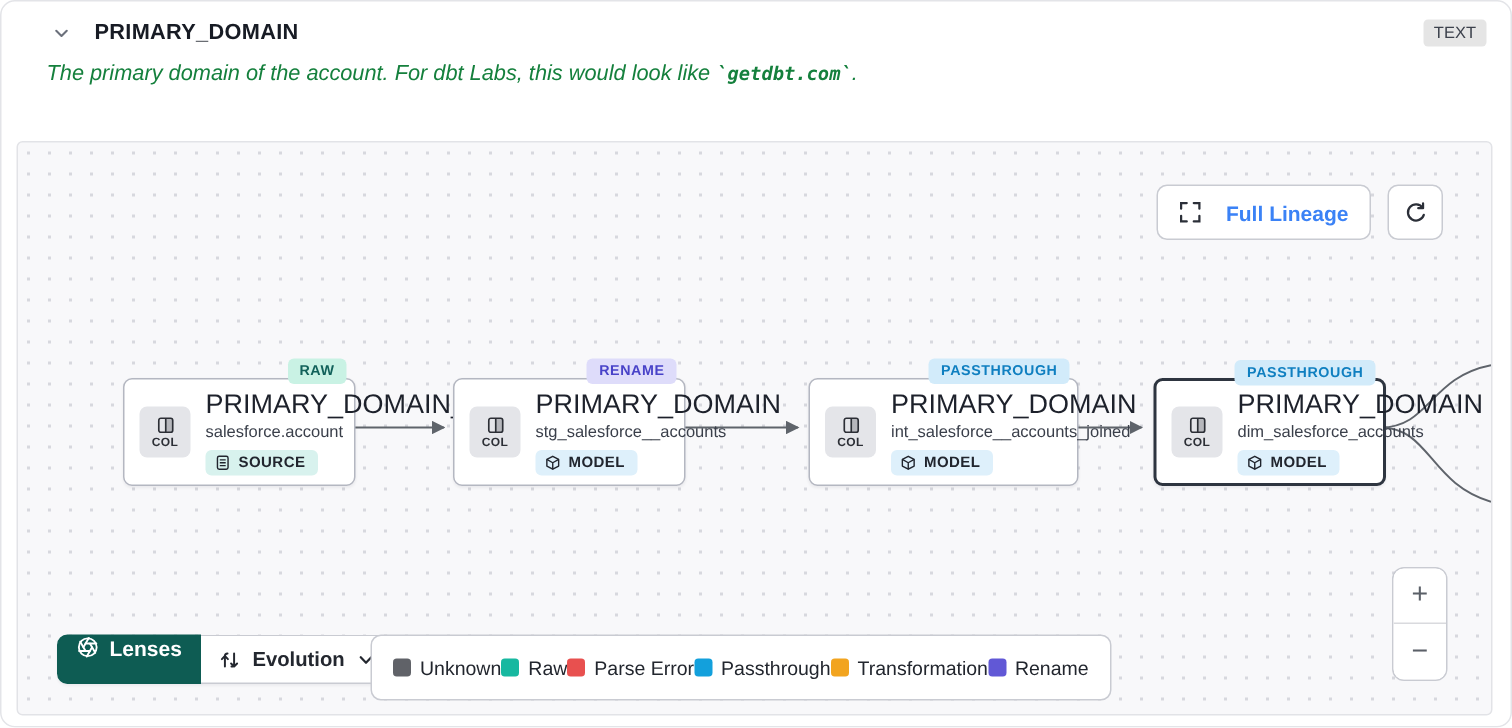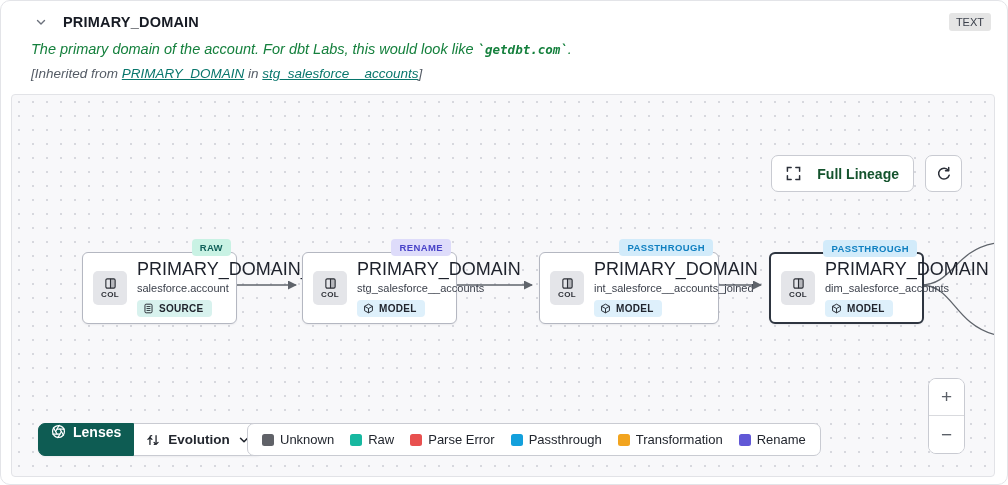--- a/index.html
+++ b/index.html
@@ -25,23 +25,23 @@
   .canvas {
     position:absolute; left:10px; right:12px; top:93px; bottom:7px;
     background:#f8f8fa;
     background-image:radial-gradient(circle, #d7d8de 1px, rgba(0,0,0,0) 1.2px);
     background-size:14px 14px;
     border:1px solid #e2e3e7; border-radius:4px;
   }
   .edges { position:absolute; left:0; top:0; width:100%; height:100%; pointer-events:none; }
 
   .ctl-btn {
-    background:#fff; border:1px solid #c9cbd2; border-radius:7px; color:#14532d;
+    background:#fff; border:1px solid #c9cbd2; border-radius:7px; color:#3b82f6;
     display:flex; align-items:center; gap:16px; cursor:pointer;
-    font-size:14px; font-weight:600; font-family:"Liberation Sans", sans-serif;margin-top:32px;
+    font-size:14px; font-weight:600; font-family:"Liberation Sans", sans-serif;
   }
   .full-lineage { position:absolute; top:28px; right:80px; height:37px; padding:0 14px; }
   .refresh { position:absolute; top:28px; right:32px; width:37px; height:37px; justify-content:center; }
 
   
   .node {
     position:absolute; height:72px; background:#fff; border:1px solid #b4b7c1;
     border-radius:6px; box-shadow:0 1px 2px rgba(20,22,30,.06);
     display:flex; align-items:center; padding:0 10px; gap:10px; cursor:pointer;
   }
@@ -80,22 +80,22 @@
     display:flex; align-items:flex-start; gap:7px; padding:0 12px; font-size:14px; font-weight:700; cursor:pointer;
     font-family:"Liberation Sans", sans-serif;
   }
   .lens-select {
     background:#fff; border:1px solid #c9cbd2; border-left:none; border-radius:0 7px 7px 0;
     display:flex; align-items:center; gap:8px; padding:0 12px; font-size:13.5px; font-weight:600; color:#23272f; cursor:pointer;
     font-family:"Liberation Sans", sans-serif;
   }
 
   .legend {
-    position:absolute; left:235px; top:328px; height:33px; background:#fff;
-    border:1px solid #c9cbd2; border-radius:7px; display:flex; align-items:center; gap:16px; padding:0 14px;text-align:center;
+    position:absolute; left:235px; top:328px; height:44px; background:#fff;
+    border:1px solid #c9cbd2; border-radius:7px; display:flex; align-items:center; gap:0; padding:0 14px;text-align:center;
   }
   .legend-item { display:flex; align-items:center; gap:6px; }
   .legend-swatch { width:12px; height:12px; border-radius:2.5px; }
   .legend-label { font-size:13px; color:#22262e; }
 
   svg { display:block; }
 </style>
 </head>
 <body>
 
@@ -105,21 +105,20 @@
     <div class="header-row">
       <button class="chev-btn">
         <svg width="12" height="12" viewBox="0 0 12 12">
             <path d="M2.5 4.5 L6 8 L9.5 4.5" fill="none" stroke="#6b707b" stroke-width="1.4" stroke-linecap="round" stroke-linejoin="round"></path>
           </svg>
       </button>
       <span class="title">PRIMARY_DOMAIN</span>
       <span class="type-pill">TEXT</span>
     </div>
     <div class="desc"><span>The primary domain of the account. For dbt Labs, this would look like </span><code>`getdbt.com`</code><span>.</span></div>
-    <div class="inherited"><span>[Inherited from </span><a>PRIMARY_DOMAIN</a><span> in </span><a>stg_salesforce__accounts</a><span>]</span></div>
   </div>
 
   <div class="canvas">
 
     <svg class="edges" viewBox="0 0 986 385" preserveAspectRatio="none">
       <defs>
         <marker id="arrow" viewBox="0 0 8 8" refX="7" refY="4" markerWidth="7" markerHeight="7" orient="auto">
           <path d="M0 0 L8 4 L0 8 z" fill="#5f646b"></path>
         </marker>
       </defs>

